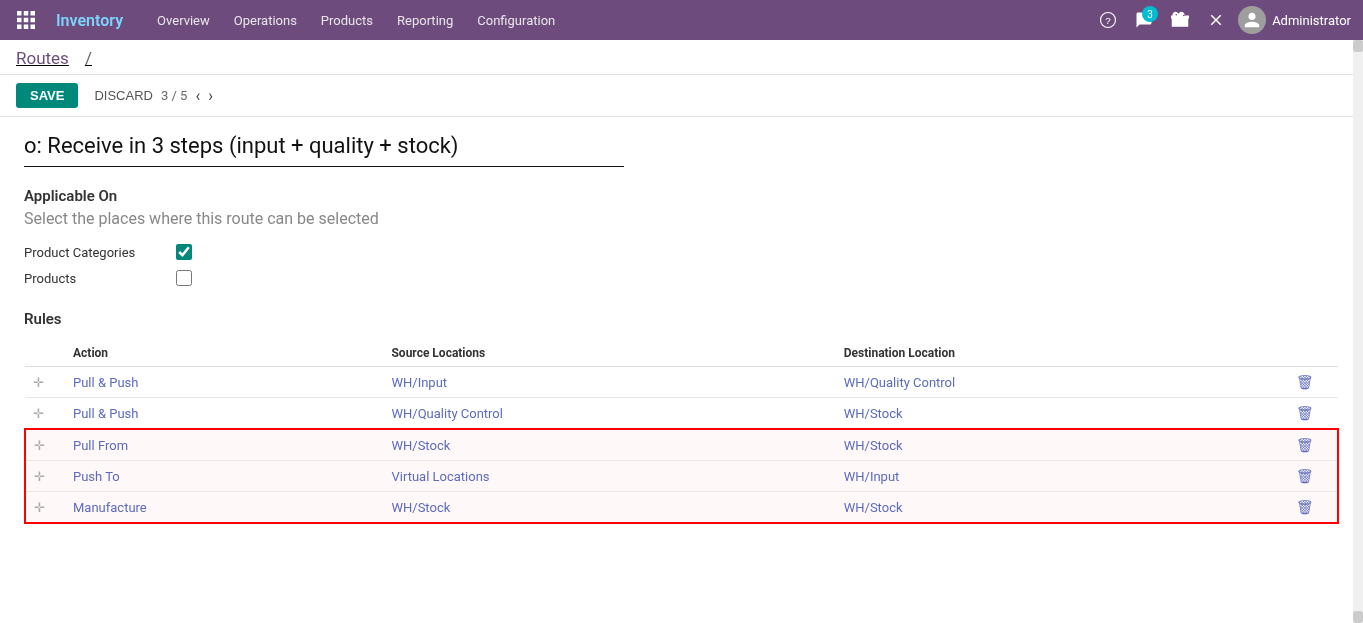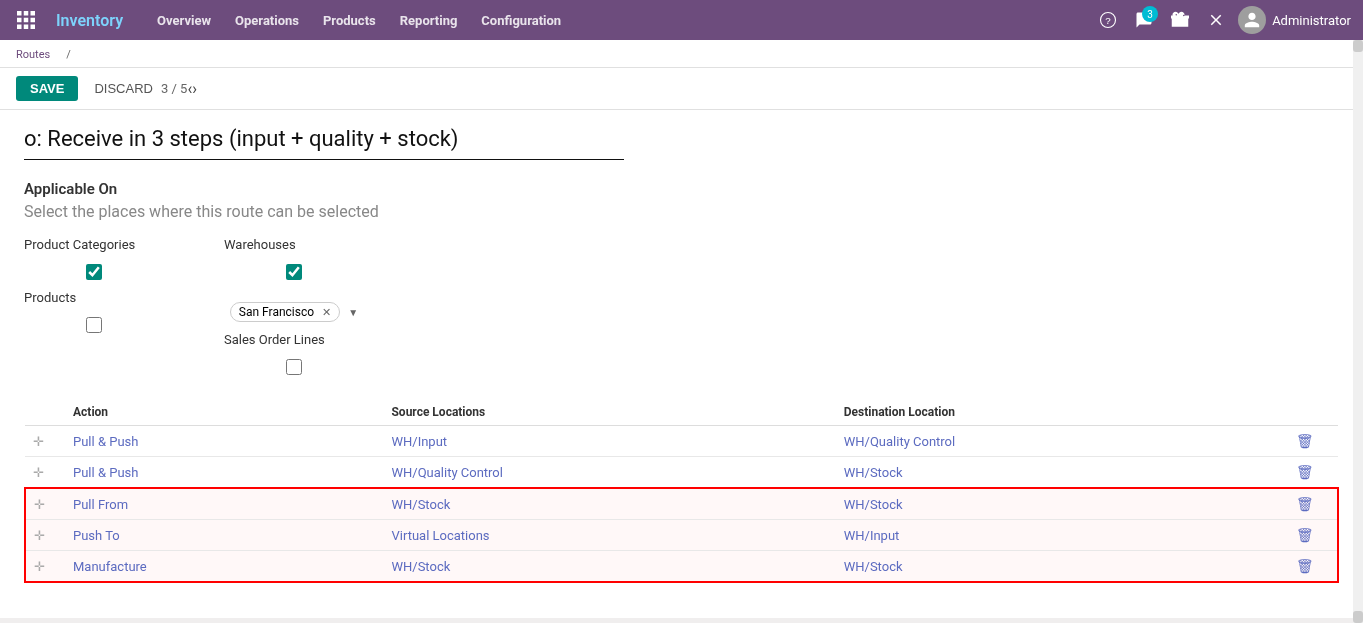--- a/index.html
+++ b/index.html
@@ -11,52 +11,52 @@
       height: 40px;
       display: flex;
       align-items: center;
       padding: 0 12px;
       color: white;
       gap: 16px;
     }
     .topbar-grid { display: flex; align-items: center; justify-content: center; width: 28px; height: 28px; cursor: pointer; }
     .topbar-grid svg { width: 18px; height: 18px; }
     .topbar-brand { font-size: 16px; font-weight: 600; color: #7dd3fc; margin-right: 8px; }
-    .topbar-nav { display: flex; align-items: center; gap: 4px; flex: 1; font-weight: bold; }
+    .topbar-nav { display: flex; align-items: center; gap: 4px; flex: 1; }
     .topbar-nav-item { color: rgba(255,255,255,0.85); font-size: 13px; padding: 4px 10px; cursor: pointer; border-radius: 3px; }
     .topbar-icons { display: flex; align-items: center; gap: 8px; }
     .topbar-icon-btn { color: rgba(255,255,255,0.85); cursor: pointer; width: 28px; height: 28px; display: flex; align-items: center; justify-content: center; position: relative; }
     .badge { position: absolute; top: 0; right: 0; background: #00bcd4; color: white; border-radius: 50%; width: 16px; height: 16px; font-size: 10px; display: flex; align-items: center; justify-content: center; }
     .topbar-user { display: flex; align-items: center; gap: 6px; color: white; cursor: pointer; }
     .user-avatar { width: 28px; height: 28px; border-radius: 50%; background: #9e9e9e; display: flex; align-items: center; justify-content: center; }
 
     
     .breadcrumb-bar {
       background: white;
       padding: 8px 16px 0 16px;
       border-bottom: 1px solid #e0e0e0;
     }
-    .breadcrumb { display: flex; align-items: center; gap: 16px; font-size: 11px; padding-bottom: 6px; }
+    .breadcrumb { display: flex; align-items: center; gap: 16px; font-size: 17px; padding-bottom: 6px; text-decoration: underline; }
     .breadcrumb-link { color: #6d4c7d; cursor: pointer; }
     .breadcrumb-sep { color: #666; }
     .breadcrumb-current { color: #333; }
 
     
     .action-bar {
       background: white;
       padding: 8px 16px;
       display: flex;
       align-items: center;
       justify-content: flex-start;
       border-bottom: 1px solid #e0e0e0;
     }
     .action-left { display: flex; align-items: center; gap: 8px; }
     .btn-save { background: #00897b; color: white; border: none; padding: 5px 14px; border-radius: 3px; cursor: pointer; font-size: 13px; font-weight: 600; }
     .btn-discard { background: none; border: none; color: #555; cursor: pointer; font-size: 13px; padding: 5px 8px; }
-    .action-right { display: flex; align-items: center; color: #666; font-size: 13px; }
+    .action-right { display: flex; align-items: center; gap: 8px; color: #666; font-size: 13px; }
     .nav-arrow { cursor: pointer; color: #444; font-size: 16px; }
 
     
     .main-content {
       background: white;
       height: calc(623px - 40px - 37px - 38px);
       overflow-y: auto;
       padding: 16px 24px;
     }
 
@@ -69,21 +69,21 @@
       margin-bottom: 20px;
       display: inline-block;
       min-width: 600px;
     }
 
     .section-label { font-size: 15px; font-weight: 600; color: #333; margin-bottom: 4px; }
     .section-sub { font-size: 16px; color: #888; margin-bottom: 16px; }
 
     .form-grid { display: flex; gap: 60px; margin-bottom: 20px; }
     .form-col { display: flex; flex-direction: column; gap: 10px; }
-    .form-row { display: flex; align-items: center; gap: 12px; flex-direction: column; }
+    .form-row { display: flex; align-items: center; gap: 12px; }
     .form-label { font-size: 13px; color: #333; width: 140px; }
     .checkbox-teal { width: 16px; height: 16px; accent-color: #00897b; cursor: pointer; }
 
     .tag-input { display: flex; align-items: center; gap: 4px; border: 1px solid #ccc; border-radius: 20px; padding: 2px 8px; font-size: 12px; background: white; }
     .tag-x { cursor: pointer; color: #666; margin-left: 4px; font-size: 11px; }
     .dropdown-arrow { font-size: 10px; color: #666; margin-left: 4px; cursor: pointer; }
 
     
     .rules-section { margin-top: 24px; }
     .rules-title { font-size: 15px; font-weight: 600; color: #333; margin-bottom: 12px; }
@@ -202,44 +202,25 @@
         <div class="form-row">
           <span class="form-label">Product Categories</span>
           <input type="checkbox" class="checkbox-teal" checked="" style="">
         </div>
         <div class="form-row">
           <span class="form-label">Products</span>
           <input type="checkbox" class="checkbox-teal" style="">
         </div>
       </div>
 
-      <div class="form-col">
-        <div class="form-row">
-          <span class="form-label">Warehouses</span>
-          <input type="checkbox" class="checkbox-teal" checked="" style="">
-        </div>
-        <div class="form-row">
-          <span class="form-label" style="width:140px;"></span>
-          <div style="display:flex;align-items:center;gap:4px;">
-            <div class="tag-input">
-              <span>San Francisco</span>
-              <span class="tag-x">✕</span>
-            </div>
-            <span class="dropdown-arrow">▼</span>
-          </div>
-        </div>
-        <div class="form-row">
-          <span class="form-label">Sales Order Lines</span>
-          <input type="checkbox" class="checkbox-teal" style="">
-        </div>
-      </div>
     </div>
   </div>
 
   <div class="rules-section">
+    <div class="rules-title">Rules</div>
     <table class="rules-table">
       <thead>
         <tr>
           <th style="width:40px;"></th>
           <th>Action</th>
           <th>Source Locations</th>
           <th>Destination Location</th>
           <th style="width:50px;"></th>
         </tr>
       </thead>

